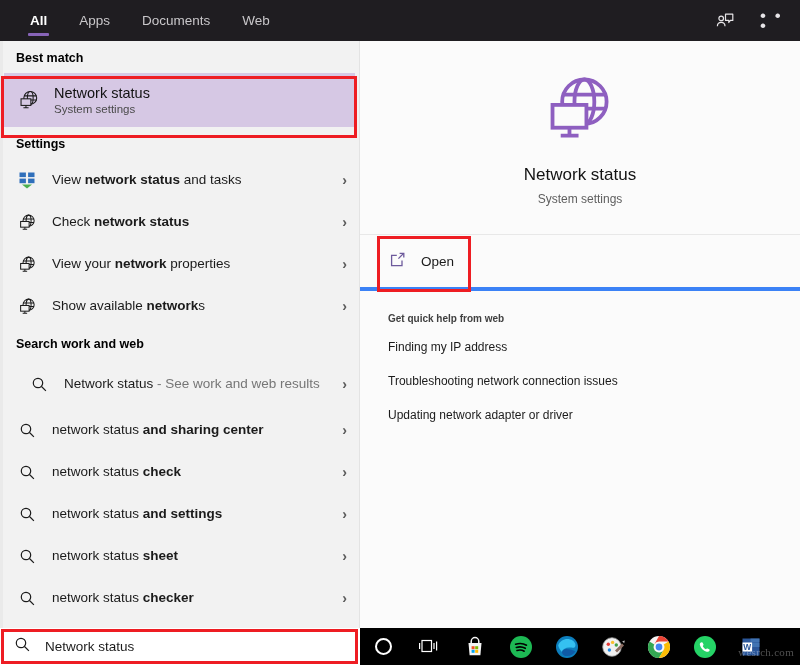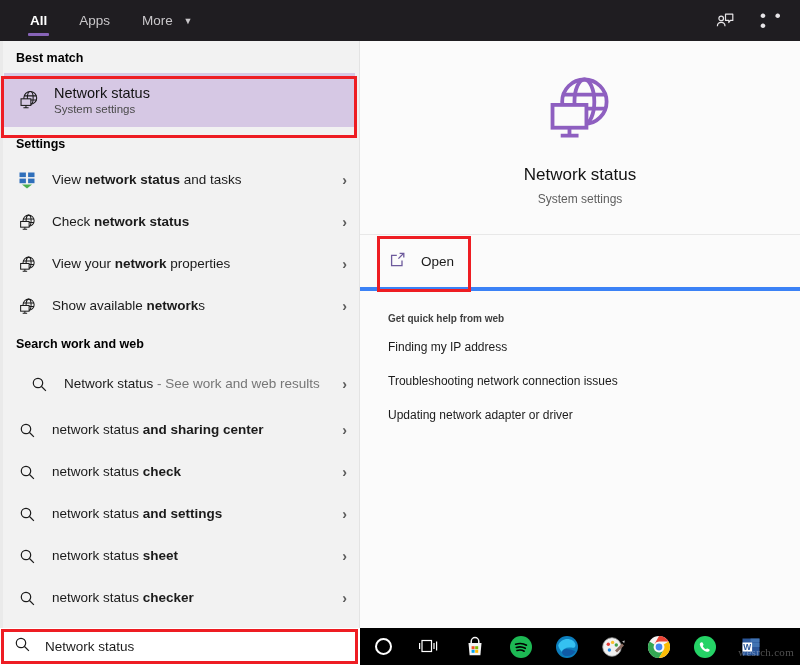--- a/index.html
+++ b/index.html
@@ -117,22 +117,24 @@
 <div class="app">
 
   <div class="topbar">
     <div class="tab active">
       <span>All</span>
     </div>
     <div class="tab">
       <span>Apps</span>
     </div>
     <div class="tab">
-      <span>More</span>
-      <span class="caret">▼</span>
+      <span>Documents</span>
+    </div>
+    <div class="tab">
+      <span>Web</span>
     </div>
 
     <div class="topbar-right">
       <div class="ico-btn">
         <svg width="20" height="20" viewBox="0 0 20 20" fill="none" stroke="#e6e4e7" stroke-width="1.2">
           <circle cx="6.2" cy="7.4" r="2.3"></circle>
           <path d="M2.4 15.2c0-2.3 1.7-3.9 3.8-3.9s3.8 1.6 3.8 3.9"></path>
           <path d="M10.5 3.2h7.3v6.2h-2.4l-1.6 2.1V9.4h-3.3z" stroke-linejoin="round"></path>
         </svg>
       </div>

